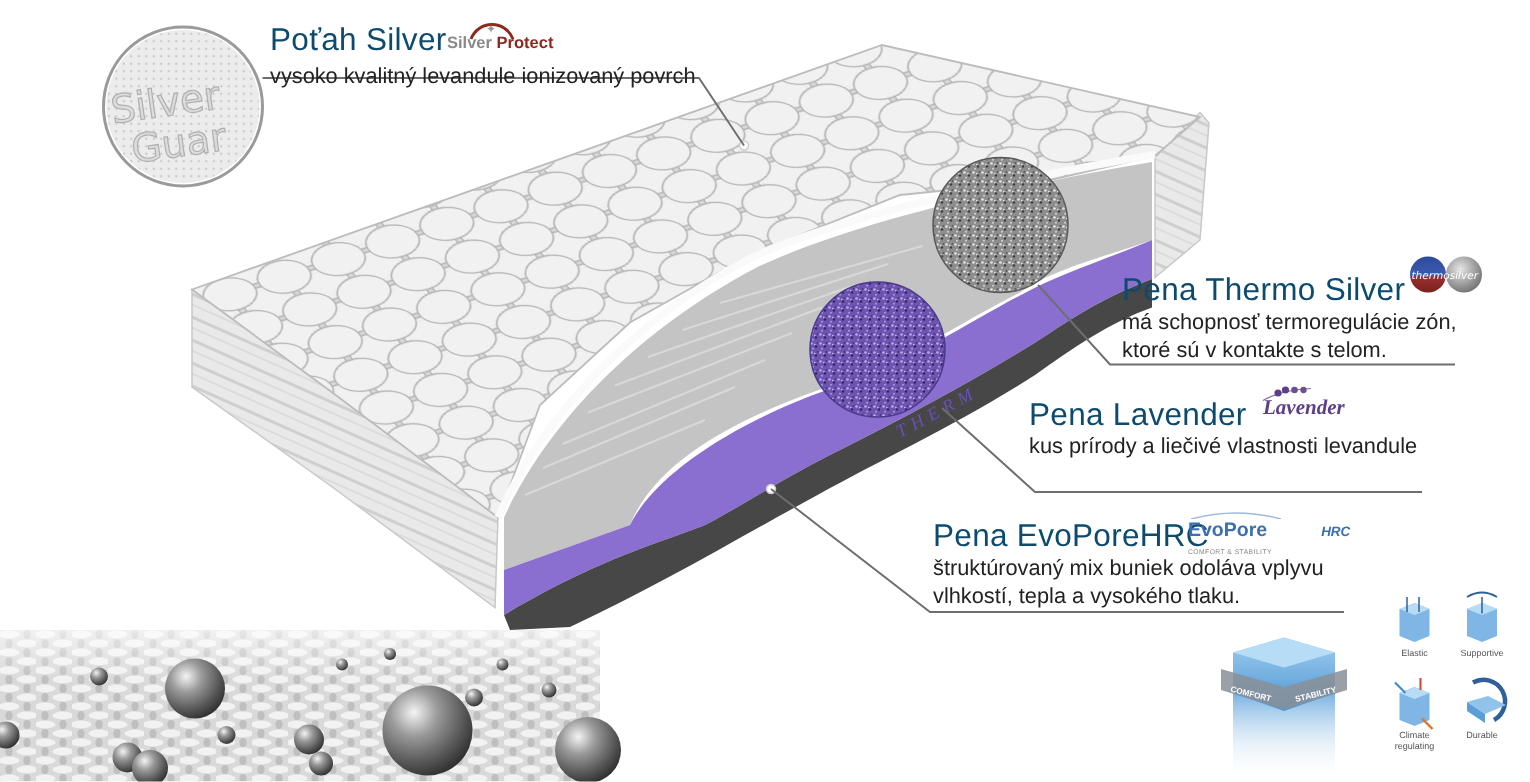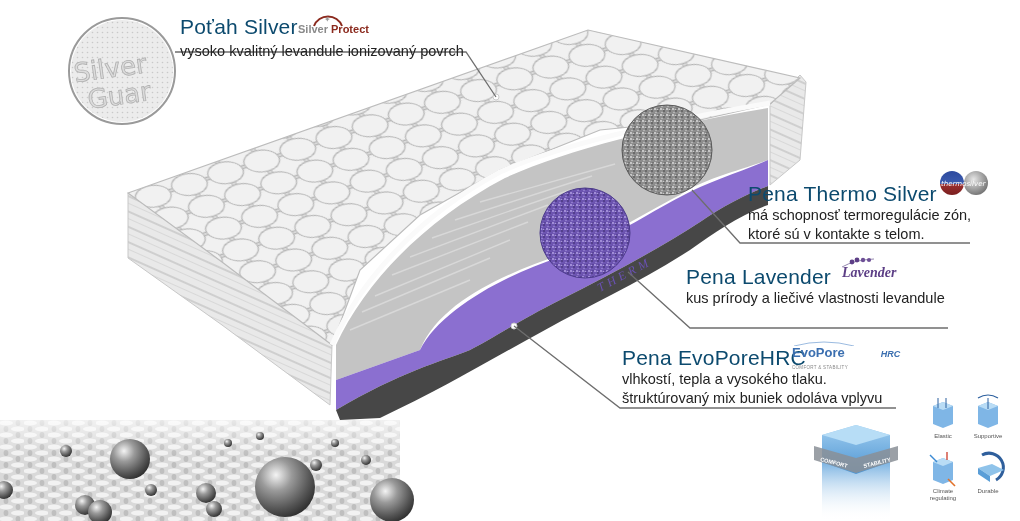--- a/index.html
+++ b/index.html
@@ -248,20 +248,20 @@
 
 <div class="abs title" style="left:622px;top:346px;">Pena EvoPoreHRC</div>
 <div class="abs logo-evo" style="left:792px;top:340px;">
   <svg width="64" height="6" style="display:block;">
       <path d="M2,6 Q32,-2 62,6" stroke="#9bbbe0" fill="none" stroke-width="1"></path>
     </svg>
   <span>EvoPore</span><span class="h">HRC</span>
   <span class="sub">COMFORT &amp; STABILITY</span>
 </div>
 <div class="abs desc" style="left:622px;top:370px;">
+  <div>štruktúrovaný mix buniek odoláva vplyvu</div>
   <div>vlhkostí, tepla a vysokého tlaku.</div>
-  <div>štruktúrovaný mix buniek odoláva vplyvu</div>
 </div>
 
 <div class="abs feat-label" style="left:925px;top:433px;width:36px;">Elastic</div>
 <div class="abs feat-label" style="left:968px;top:433px;width:40px;">Supportive</div>
 <div class="abs feat-label" style="left:925px;top:488px;width:36px;white-space:normal;">Climate regulating</div>
 <div class="abs feat-label" style="left:970px;top:488px;width:36px;">Durable</div>
 
 </body></html>

